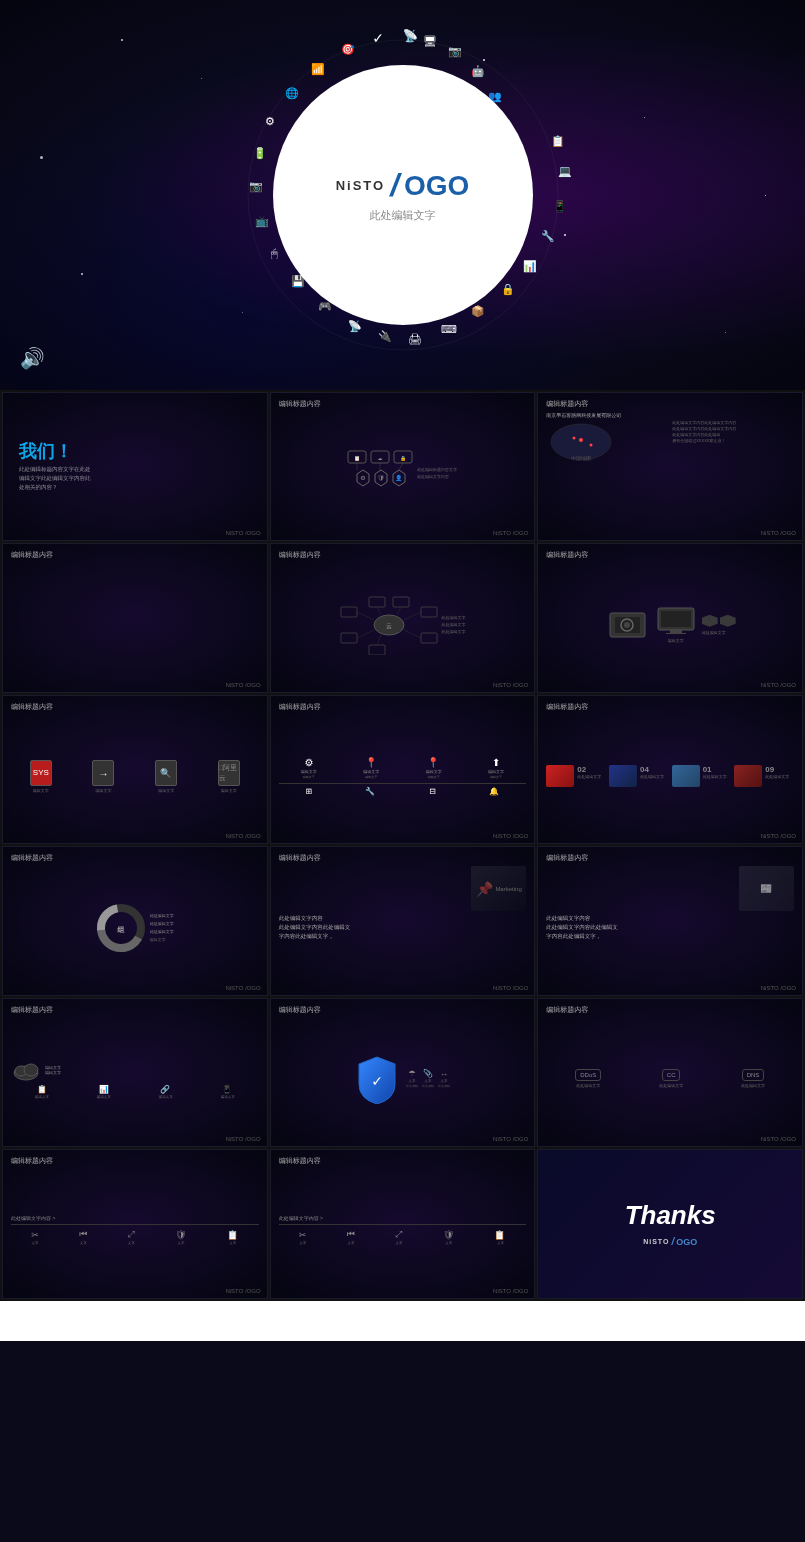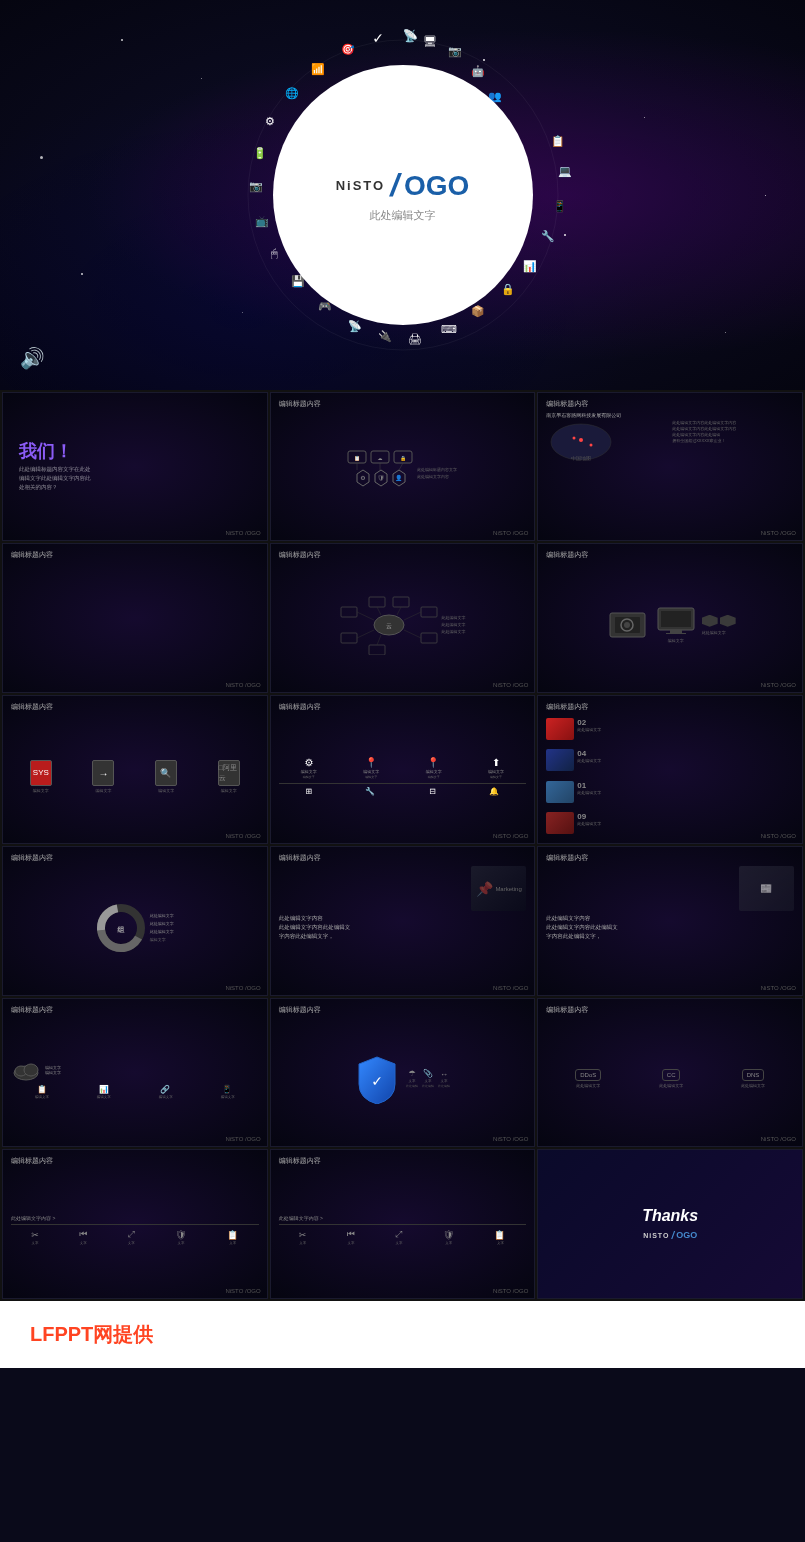--- a/index.html
+++ b/index.html
@@ -211,21 +211,21 @@
 
   <div class="speaker-icon">🔊</div>
 </div>
 
 <div class="thumbnail-grid">
 
   <div class="thumb">
     <div class="thumb-bg"></div>
     <div class="thumb-content">
       <div class="slide1-main">
-        <div style="font-size:18px;font-weight:bold;color:#8b5cf6;line-height:1.1;">我们！</div>
+        <div style="font-size:18px;font-weight:bold;color:#0ea5e9;line-height:1.1;">我们！</div>
         <div style="font-size:5.5px;color:rgba(255,255,255,0.5);margin-top:4px;line-height:1.6;">此处编辑标题内容文字在此处<br>编辑文字此处编辑文字内容此<br>处相关的内容？</div>
       </div>
       <div class="thumb-logo">NiSTO /OGO</div>
     </div>
   </div>
 
   <div class="thumb">
     <div class="thumb-bg"></div>
     <div class="thumb-content">
       <div class="thumb-title">编辑标题内容</div>
@@ -426,21 +426,21 @@
         </div>
       </div>
       <div class="thumb-logo">NiSTO /OGO</div>
     </div>
   </div>
 
   <div class="thumb">
     <div class="thumb-bg"></div>
     <div class="thumb-content">
       <div class="thumb-title">编辑标题内容</div>
-      <div style="flex:1;display:grid;grid-template-columns:1fr;gap:3px;align-items:center;">
+      <div style="flex:1;display:grid;grid-template-columns:1fr 1fr 1fr 1fr;gap:3px;align-items:center;">
 
         <div style="display:flex;gap:3px;align-items:flex-start;">
           <div style="width:28px;height:22px;background:linear-gradient(135deg,#cc2222,#881111);border-radius:2px;overflow:hidden;flex-shrink:0;"></div>
           <div>
             <div style="font-size:8px;font-weight:bold;color:#888;">02</div>
             <div style="font-size:4px;color:#666;">此处编辑文字</div>
           </div>
         </div>
 
         <div style="display:flex;gap:3px;align-items:flex-start;">
@@ -699,26 +699,25 @@
           </div>
         </div>
       </div>
       <div class="thumb-logo">NiSTO /OGO</div>
     </div>
   </div>
 
   <div class="thumb thanks-slide">
     <div class="thumb-bg" style="background:linear-gradient(135deg,#0a0a2a 0%,#150a35 100%);"></div>
     <div class="thumb-content" style="align-items:center;justify-content:center;gap:5px;">
-      <div style="font-size:16px;font-weight:bold;color:white;font-style:italic;">Thanks</div>
+      <div style="font-size:26px;font-weight:bold;color:white;font-style:italic;">Thanks</div>
       <div style="display:flex;align-items:center;gap:2px;">
         <span style="font-size:7px;font-weight:bold;color:#ccc;letter-spacing:1px;">NiSTO</span>
         <span style="font-size:10px;font-weight:bold;color:#4488cc;font-style:italic;">/</span>
         <span style="font-size:9px;font-weight:bold;color:#4488cc;">OGO</span>
       </div>
     </div>
   </div>
 
 </div>
 
 <div class="bottom-banner">
-  <div class="banner-title">LFPPT网提供</div>
 </div>
 
 </body></html>

